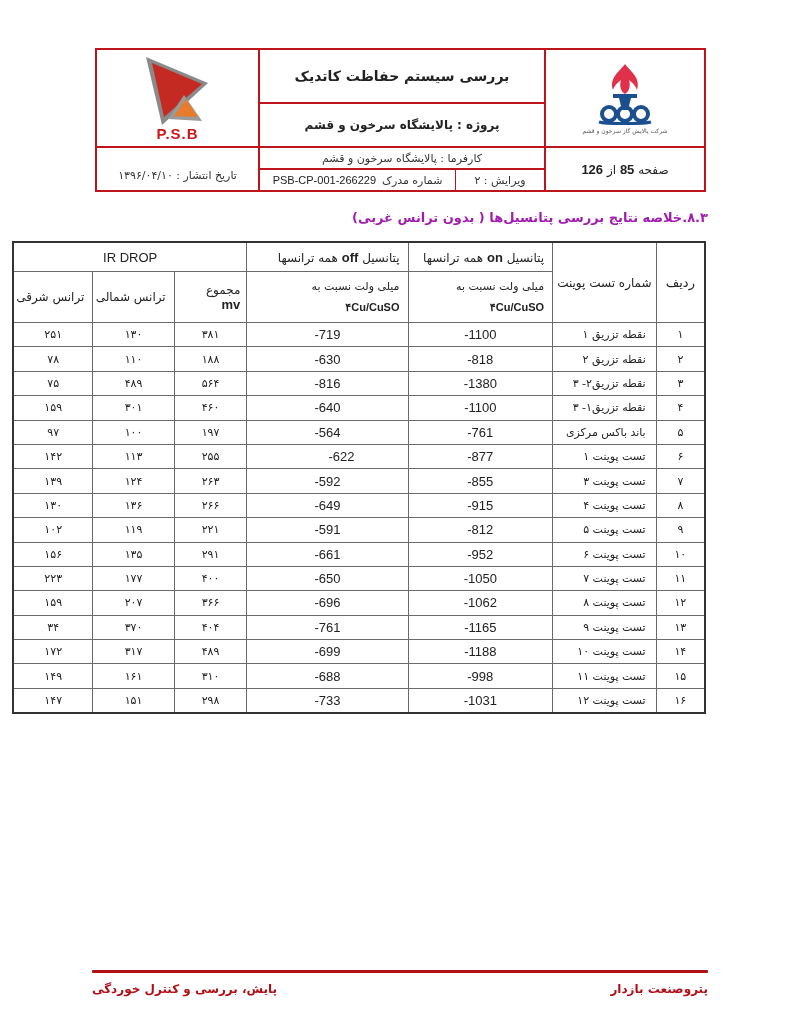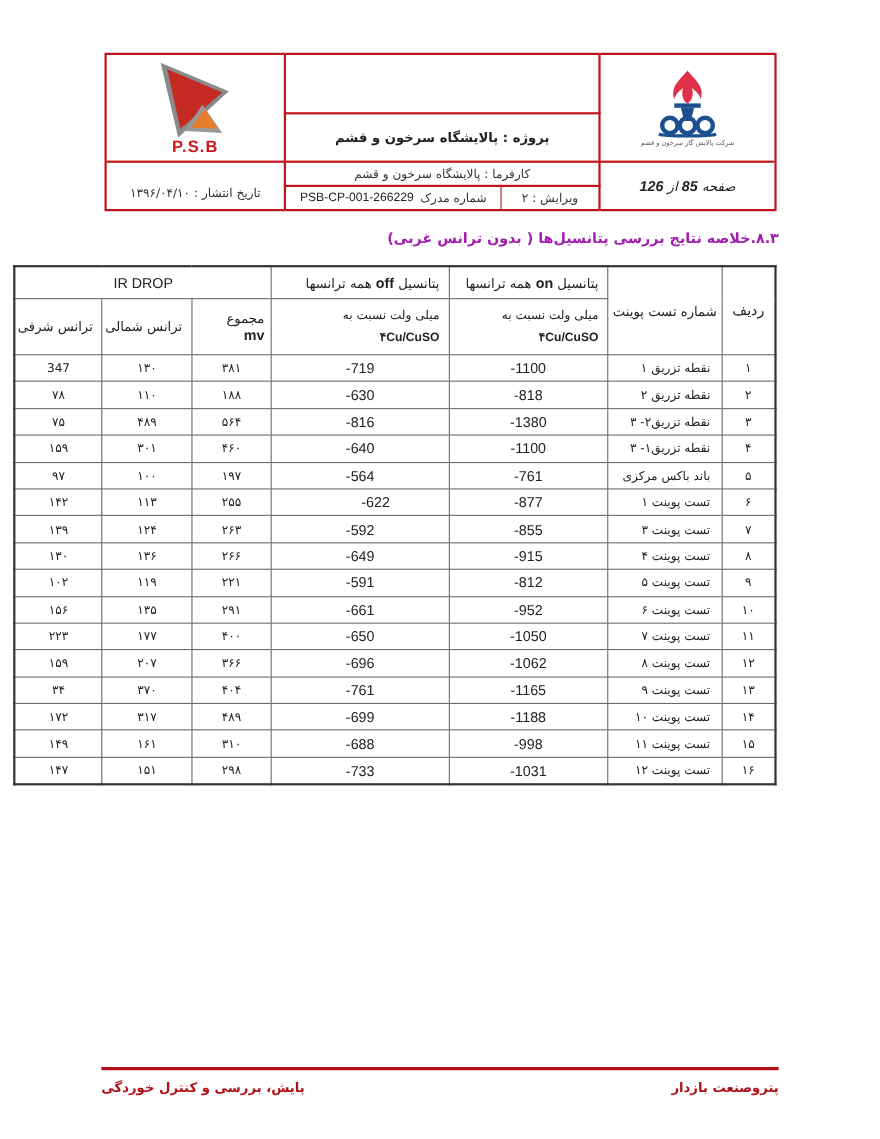--- a/index.html
+++ b/index.html
@@ -60,20 +60,23 @@
   <div class="cell" style="left:0; top:0; width:161px; height:96px; flex-direction:column;">
     <svg width="80" height="72" viewBox="0 0 80 72">
       <polygon points="8,2 70,28 24,70" fill="#8a8a8a"></polygon>
       <polygon points="14,8 64,29 26,62" fill="#c42a22"></polygon>
       <polygon points="46,40 64,66 30,64" fill="#9a9a9a"></polygon>
       <polygon points="48,44 60,62 36,61" fill="#e87c2a"></polygon>
     </svg>
     <span class="latin" style="color:#d0161e; font-size:15px; letter-spacing:1px; margin-top:-2px;">P.S.B</span>
   </div>
 
+  <div class="cell" style="left:163px; top:0; width:284px; height:52px;">
+    <span class="title-main">بررسی سیستم حفاظت کاتدیک</span>
+  </div>
 
   <div class="cell" style="left:163px; top:54px; width:284px; height:42px;">
     <span class="title-proj">پروژه : پالایشگاه سرخون و قشم</span>
   </div>
 
   <div class="cell" style="left:449px; top:0; width:158px; height:96px; flex-direction:column;">
     <svg width="60" height="64" viewBox="0 0 60 64">
       <path d="M30,2 C24,10 14,16 18,28 C20,22 24,20 26,18 C24,24 26,30 30,32 C34,30 36,24 34,18 C36,20 40,22 42,28 C46,16 36,10 30,2 Z" fill="#e0304a"></path>
       <rect x="18" y="32" width="24" height="4" fill="#1b4f8f"></rect>
       <path d="M24,36 L36,36 L33,48 L27,48 Z" fill="#1b4f8f"></path>
@@ -96,21 +99,21 @@
   <div class="cell" style="left:163px; top:120px; width:195px; height:20px; direction:rtl; gap:6px;">
     <span class="small">شماره مدرک</span>
     <span class="latin" style="font-weight:normal; font-size:11px;">266229-PSB-CP-001</span>
   </div>
 
   <div class="cell" style="left:359px; top:120px; width:88px; height:20px;">
     <span class="small">ویرایش : ۲</span>
   </div>
 
   <div class="cell" style="left:449px; top:98px; width:158px; height:42px;">
-    <span class="page-no" style="direction:rtl;font-style:italic;">
+    <span class="page-no" style="direction:rtl;">
       <span>صفحه</span>
       <b class="latin">85</b>
       <span>از</span>
       <b class="latin">126</b>
     </span>
   </div>
 </div>
 
 <div class="section-title">۸.۳.خلاصه نتایج بررسی پتانسیل‌ها ( بدون ترانس غربی)</div>
 
@@ -149,21 +152,21 @@
     </tr>
   </thead>
   <tbody id="rows">
       <tr>
     <td class="c-idx">۱</td>
     <td class="c-name">نقطه تزریق ۱</td>
     <td class="c-on num" style="direction:ltr;">-1100</td>
     <td class="c-off num" style="direction:ltr;">-719</td>
     <td class="c-sum">۳۸۱</td>
     <td class="c-north">۱۳۰</td>
-    <td class="c-east">347</td>
+    <td class="c-east">۲۵۱</td>
   </tr>
       <tr>
     <td class="c-idx">۲</td>
     <td class="c-name">نقطه تزریق ۲</td>
     <td class="c-on num" style="direction:ltr;">-818</td>
     <td class="c-off num" style="direction:ltr;">-630</td>
     <td class="c-sum">۱۸۸</td>
     <td class="c-north">۱۱۰</td>
     <td class="c-east">۷۸</td>
   </tr>

